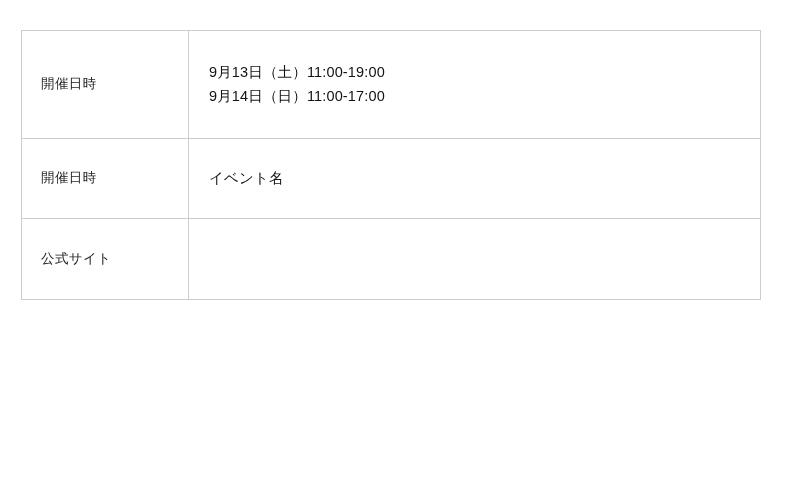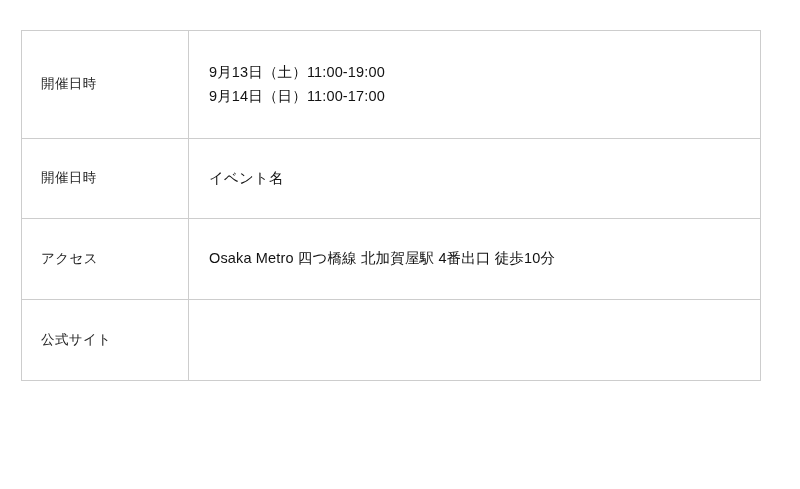--- a/index.html
+++ b/index.html
@@ -95,26 +95,20 @@
       </tr>
 
       <tr data-name="table-row-fee">
         <th class="label-cell" data-name="row-label-fee">開催日時</th>
         <td class="value-cell" data-name="row-value-fee">
           <span class="value-line" data-name="value-text-line">イベント名</span>
         </td>
       </tr>
 
 
-      <tr data-name="table-row-access">
-        <th class="label-cell" data-name="row-label-access">アクセス</th>
-        <td class="value-cell" data-name="row-value-access">
-          <span class="value-line" data-name="value-text-line">Osaka Metro 四つ橋線 北加賀屋駅 4番出口 徒歩10分</span>
-        </td>
-      </tr>
 
       <tr data-name="table-row-official">
         <th class="label-cell" data-name="row-label-official-site">公式サイト</th>
         <td class="value-cell" data-name="row-value-official-site">
           
         </td>
       </tr>
 
     </tbody>
   </table>

